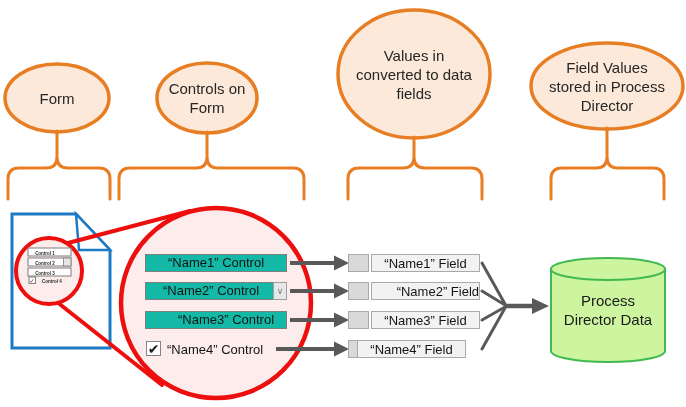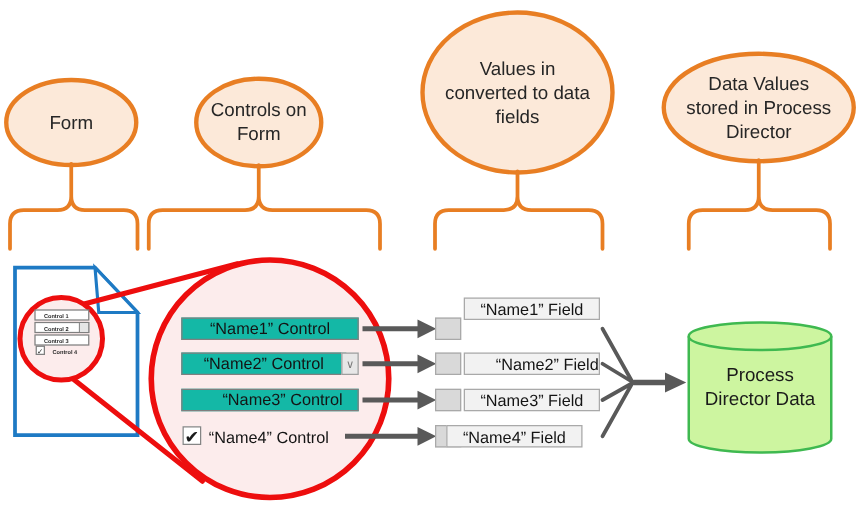--- a/index.html
+++ b/index.html
@@ -123,21 +123,21 @@
     <div class="bubble-label" style="left:157px;top:63px;width:100px;height:70px;">
       <span>Controls on</span>
       <span>Form</span>
     </div>
     <div class="bubble-label" style="left:338px;top:10px;width:152px;height:128px;">
       <span>Values in</span>
       <span>converted to data</span>
       <span>fields</span>
     </div>
     <div class="bubble-label" style="left:531px;top:43px;width:152px;height:86px;">
-      <span>Data Values</span>
+      <span>Field Values</span>
       <span>stored in Process</span>
       <span>Director</span>
     </div>
 
     <div class="ctl-box" style="left:145px;top:254px;width:142px;">
       <span>“Name1” Control</span>
     </div>
     <div class="ctl-box" style="left:145px;top:282px;width:132px;">
       <span>“Name2” Control</span>
     </div>
@@ -148,21 +148,21 @@
       <span>“Name3” Control</span>
     </div>
     <div class="checkbox" style="left:146px;top:341px;">
       <span>✔</span>
     </div>
     <div class="ctl-text" style="left:167px;top:340px;">
       <span>“Name4” Control</span>
     </div>
 
     <div class="field-cell" style="left:348px;top:254px;"></div>
-    <div class="field-box" style="left:371px;top:238px;">
+    <div class="field-box" style="left:371px;top:254px;">
       <span>“Name1” Field</span>
     </div>
     <div class="field-cell" style="left:348px;top:282px;"></div>
     <div class="field-box" style="left:371px;top:282px;justify-content:flex-end;">
       <span>“Name2” Field</span>
     </div>
     <div class="field-cell" style="left:348px;top:311px;"></div>
     <div class="field-box" style="left:371px;top:311px;">
       <span>“Name3” Field</span>
     </div>

